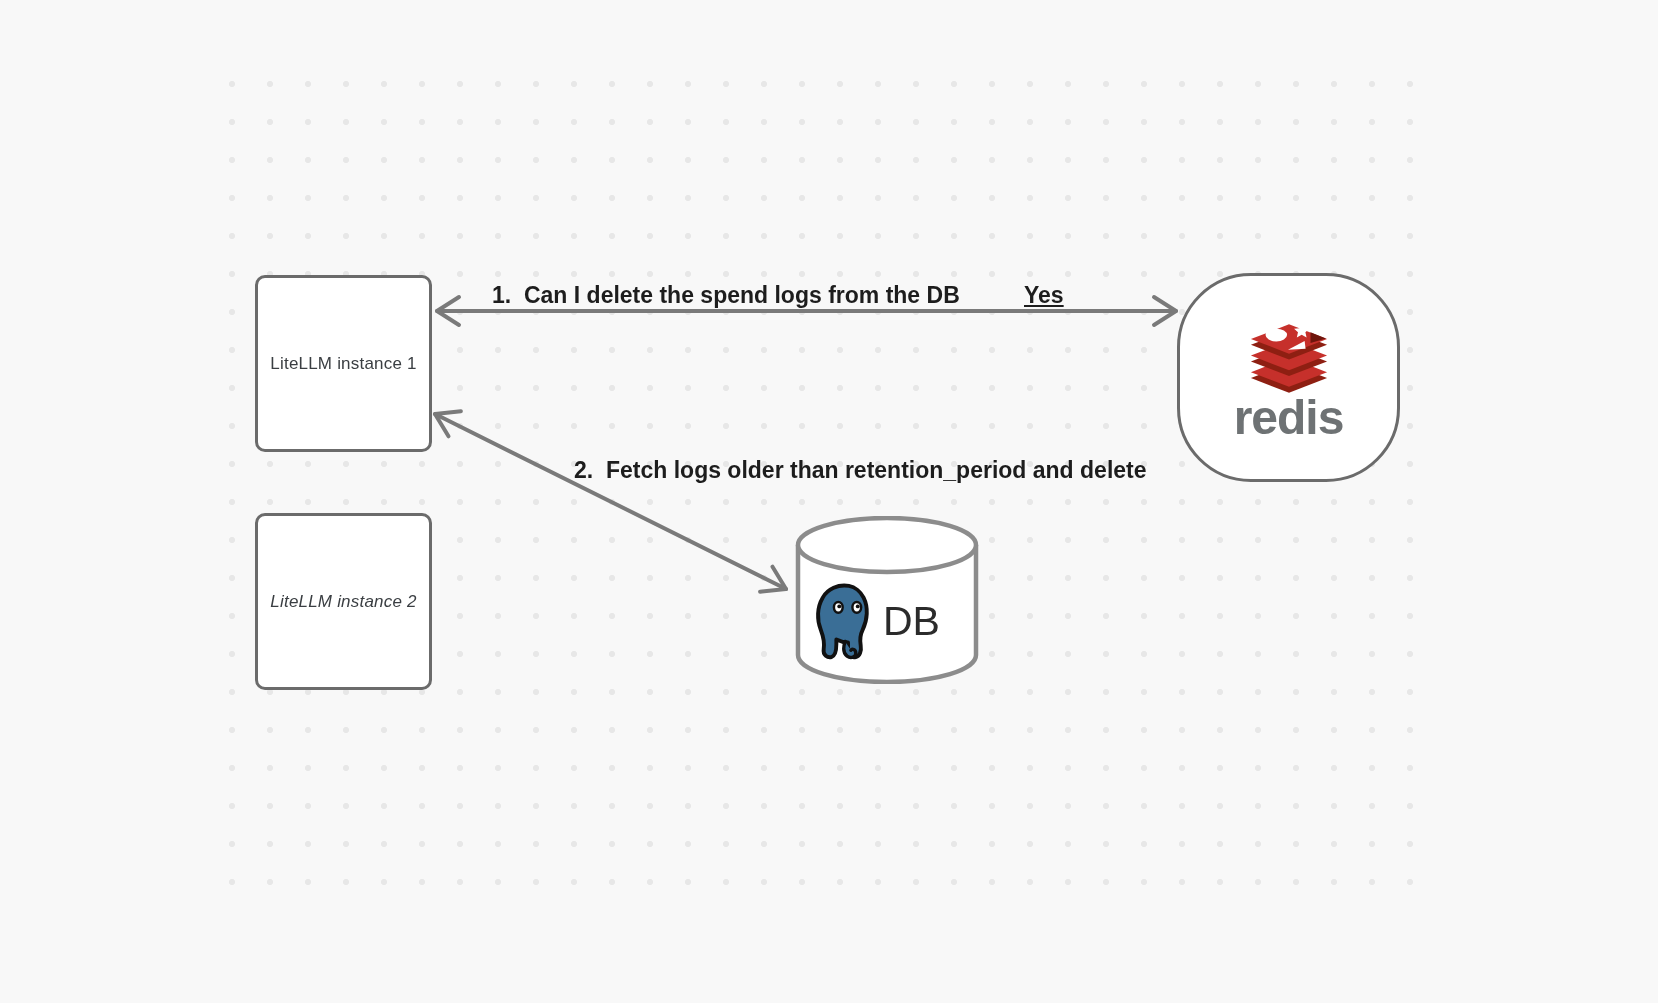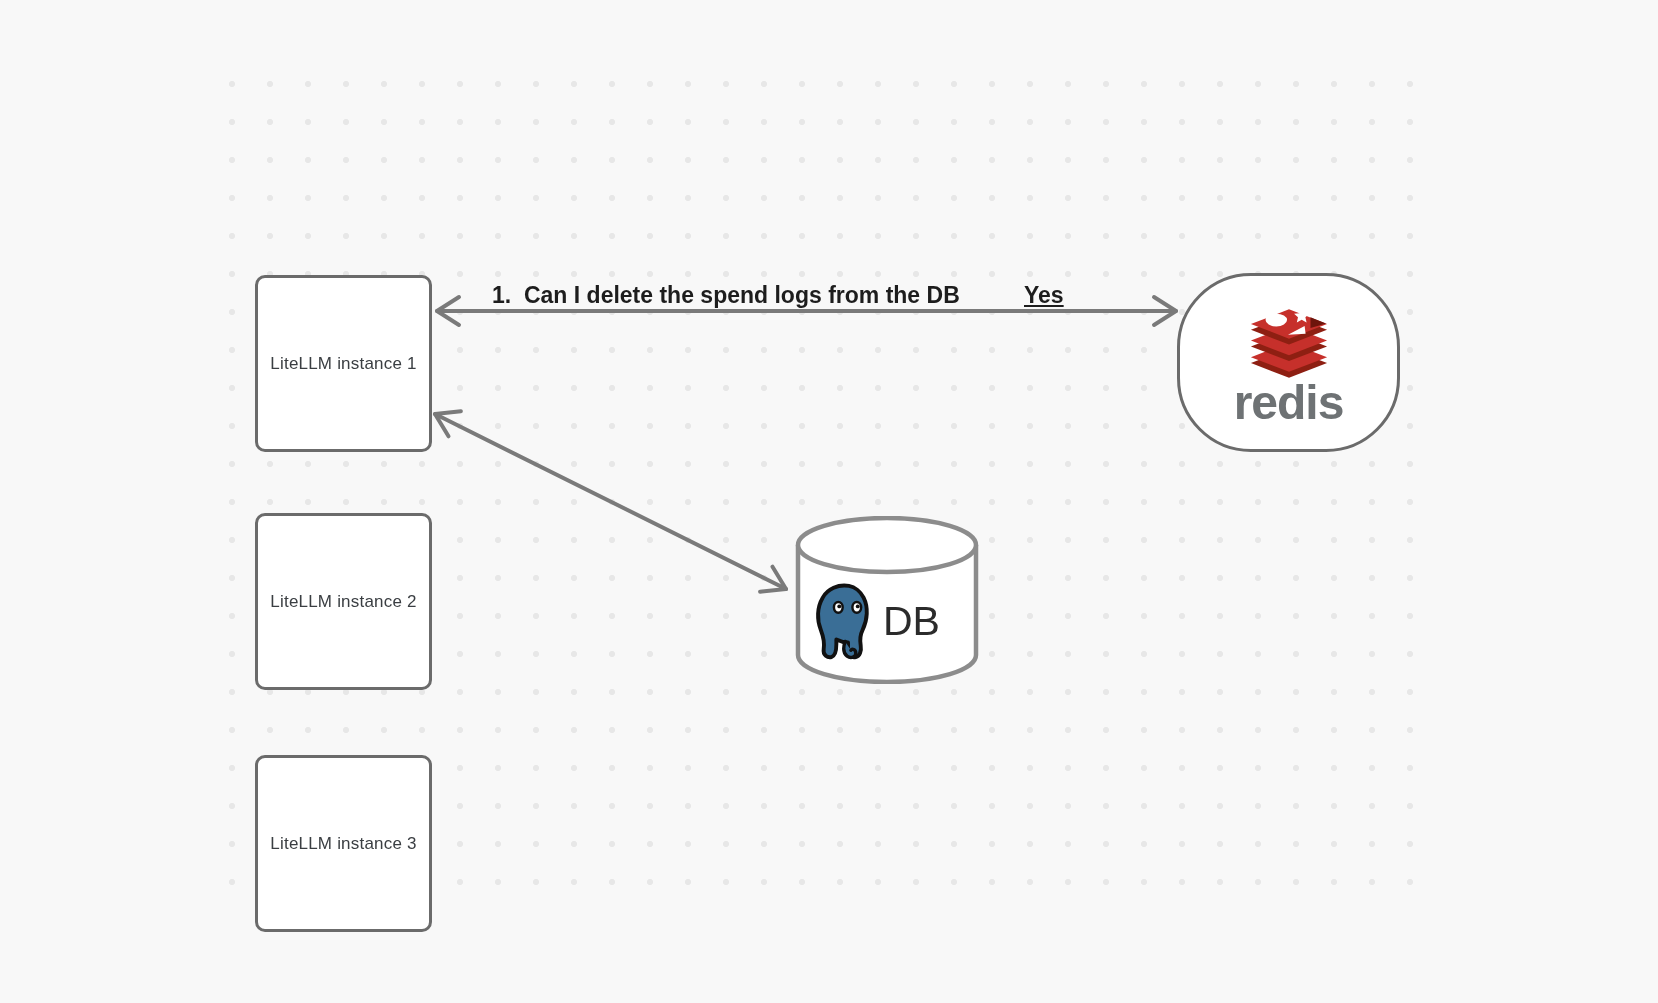--- a/index.html
+++ b/index.html
@@ -6,22 +6,22 @@
   body{font-family:"Liberation Sans",sans-serif;background:#f8f8f8;}
   .canvas{position:relative;width:1658px;height:1003px;background:#f8f8f8;overflow:hidden;}
   .dots{position:absolute;left:213px;top:65px;width:1220px;height:838px;
         background-image:radial-gradient(circle at 19px 19px,#e7e7e7 2.7px,transparent 3.4px);
         background-size:38px 38px;}
   .edges{position:absolute;left:0;top:0;width:1658px;height:1003px;pointer-events:none;}
   .node{position:absolute;background:#ffffff;border:3px solid #6b6b6b;box-sizing:border-box;
         display:flex;align-items:center;justify-content:center;}
   .instance{left:255px;width:177px;height:177px;border-radius:10px;}
   .instance .label{font-size:17px;color:#3a3e42;letter-spacing:0.2px;}
-  .inst1{top:275px;} .inst2{top:513px;} .inst3{top:755px;}
-  .redis-node{left:1177px;top:273px;width:223px;height:179px;border-radius:74px;
+  .inst1{top:275px;} .inst2{top:513px;font-style:italic;} .inst3{top:755px;}
+  .redis-node{left:1177px;top:273px;width:223px;height:209px;border-radius:74px;
         flex-direction:column;border-width:3.5px;padding-top:6px;text-align:center;}
   .redis-word{font-size:48px;font-weight:700;color:#6e7274;letter-spacing:-1px;line-height:40px;margin-top:2px;}
   .edge-label{position:absolute;font-size:23px;font-weight:700;color:#1d1d1d;white-space:pre;line-height:25px;}
   .lbl1{left:492px;top:283px;}
   .lblyes{left:1024px;top:283px;text-decoration:underline;}
   .lbl2{left:574px;top:458px;}
   .db-svg{position:absolute;left:794px;top:516px;}
   .db-text{font-size:41px;font-weight:400;fill:#2b2b2b;font-family:"Liberation Sans",sans-serif;}
 </style>
 </head>
@@ -44,23 +44,20 @@
         <polyline points="760.1,591.7 786,589 772.5,566.7"></polyline>
       </g>
     </g>
   </svg>
 
   <div class="node instance inst1">
     <span class="label">LiteLLM instance 1</span>
   </div>
   <div class="node instance inst2">
     <span class="label">LiteLLM instance 2</span>
-  </div>
-  <div class="node instance inst3">
-    <span class="label">LiteLLM instance 3</span>
   </div>
 
   <div class="node redis-node">
     <svg width="82" height="73" viewBox="0 0 84 74" xmlns="http://www.w3.org/2000/svg">
 
       <path d="M42,41 L81,56 L42,71 L3,56 Z" fill="#8e1f12"></path>
       <path d="M42,35 L81,50 L42,65 L3,50 Z" fill="#c6302b"></path>
 
       <path d="M42,24 L81,39 L42,54 L3,39 Z" fill="#8e1f12"></path>
       <path d="M42,18 L81,33 L42,48 L3,33 Z" fill="#c6302b"></path>
@@ -89,14 +86,15 @@
         <ellipse cx="27" cy="26" rx="4.5" ry="5.5" fill="#ffffff" stroke-width="2.5"></ellipse>
         <circle cx="28" cy="25" r="2" fill="#111111" stroke="none"></circle>
         <ellipse cx="46" cy="26" rx="4.5" ry="5.5" fill="#ffffff" stroke-width="2.5"></ellipse>
         <circle cx="47" cy="25" r="2" fill="#111111" stroke="none"></circle>
       </g>
     </svg>
   </svg>
 
   <div class="edge-label lbl1">1.  Can I delete the spend logs from the DB</div>
   <div class="edge-label lblyes">Yes</div>
+  <div class="edge-label lbl2">2.  Fetch logs older than retention_period and delete</div>
 
 </div>
 
 </body></html>

